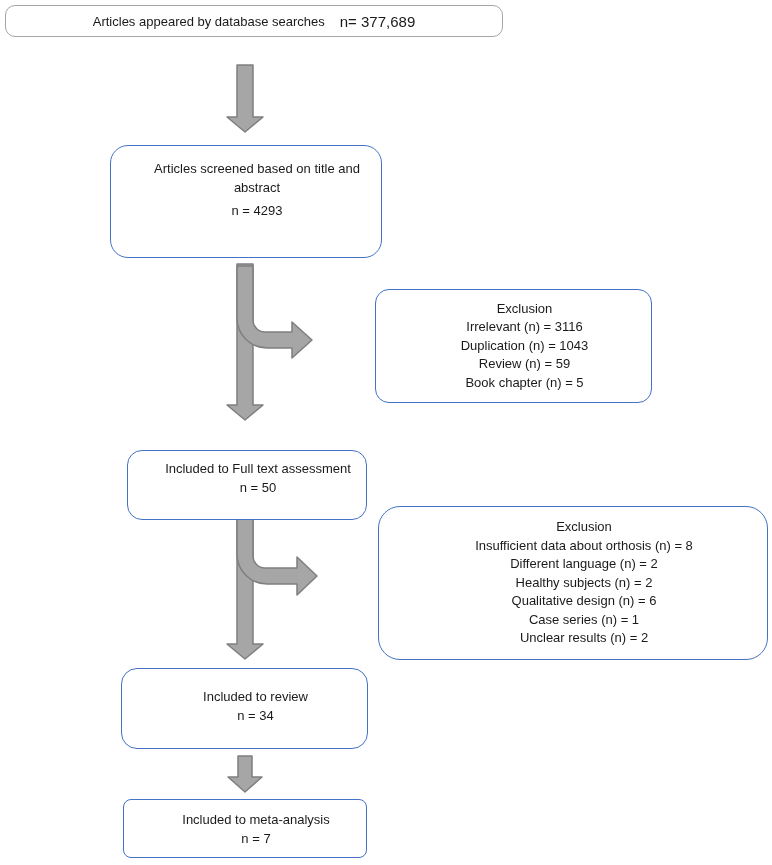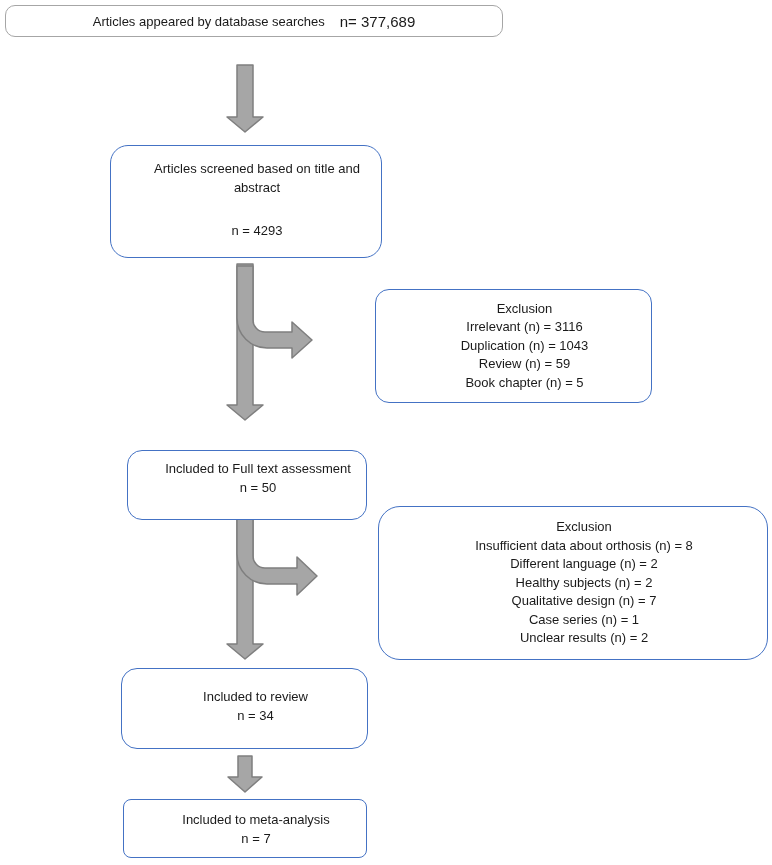--- a/index.html
+++ b/index.html
@@ -48,21 +48,21 @@
   #box-search .count { font-size: 15px; margin-left: 15px; }
 
   
   #box-screened {
     left: 110px; top: 145px; width: 272px; height: 113px;
     border-radius: 18px;
     padding-top: 13px;
     justify-content: flex-start;
   }
   #box-screened .label { max-width: 238px; }
-  #box-screened .count { margin-top: 24px; }
+  #box-screened .count { margin-top: 4px; }
 
   
   #box-excl1 {
     left: 375px; top: 289px; width: 277px; height: 114px;
     border-radius: 14px;
     justify-content: center;
     line-height: 18.6px;
   }
 
   
@@ -145,21 +145,21 @@
   <div class="box blue" id="box-fulltext">
     <span class="label">Included to Full text assessment</span>
     <span class="count">n = 50</span>
   </div>
 
   <div class="box blue" id="box-excl2">
     <span>Exclusion</span>
     <span>Insufficient data about orthosis (n) = 8</span>
     <span>Different language (n) = 2</span>
     <span>Healthy subjects (n) = 2</span>
-    <span>Qualitative design (n) = 7</span>
+    <span>Qualitative design (n) = 6</span>
     <span>Case series (n) = 1</span>
     <span>Unclear results (n) = 2</span>
   </div>
 
   <div class="box blue" id="box-review">
     <span class="label">Included to review</span>
     <span class="count">n = 34</span>
   </div>
 
   <div class="box blue" id="box-meta">

